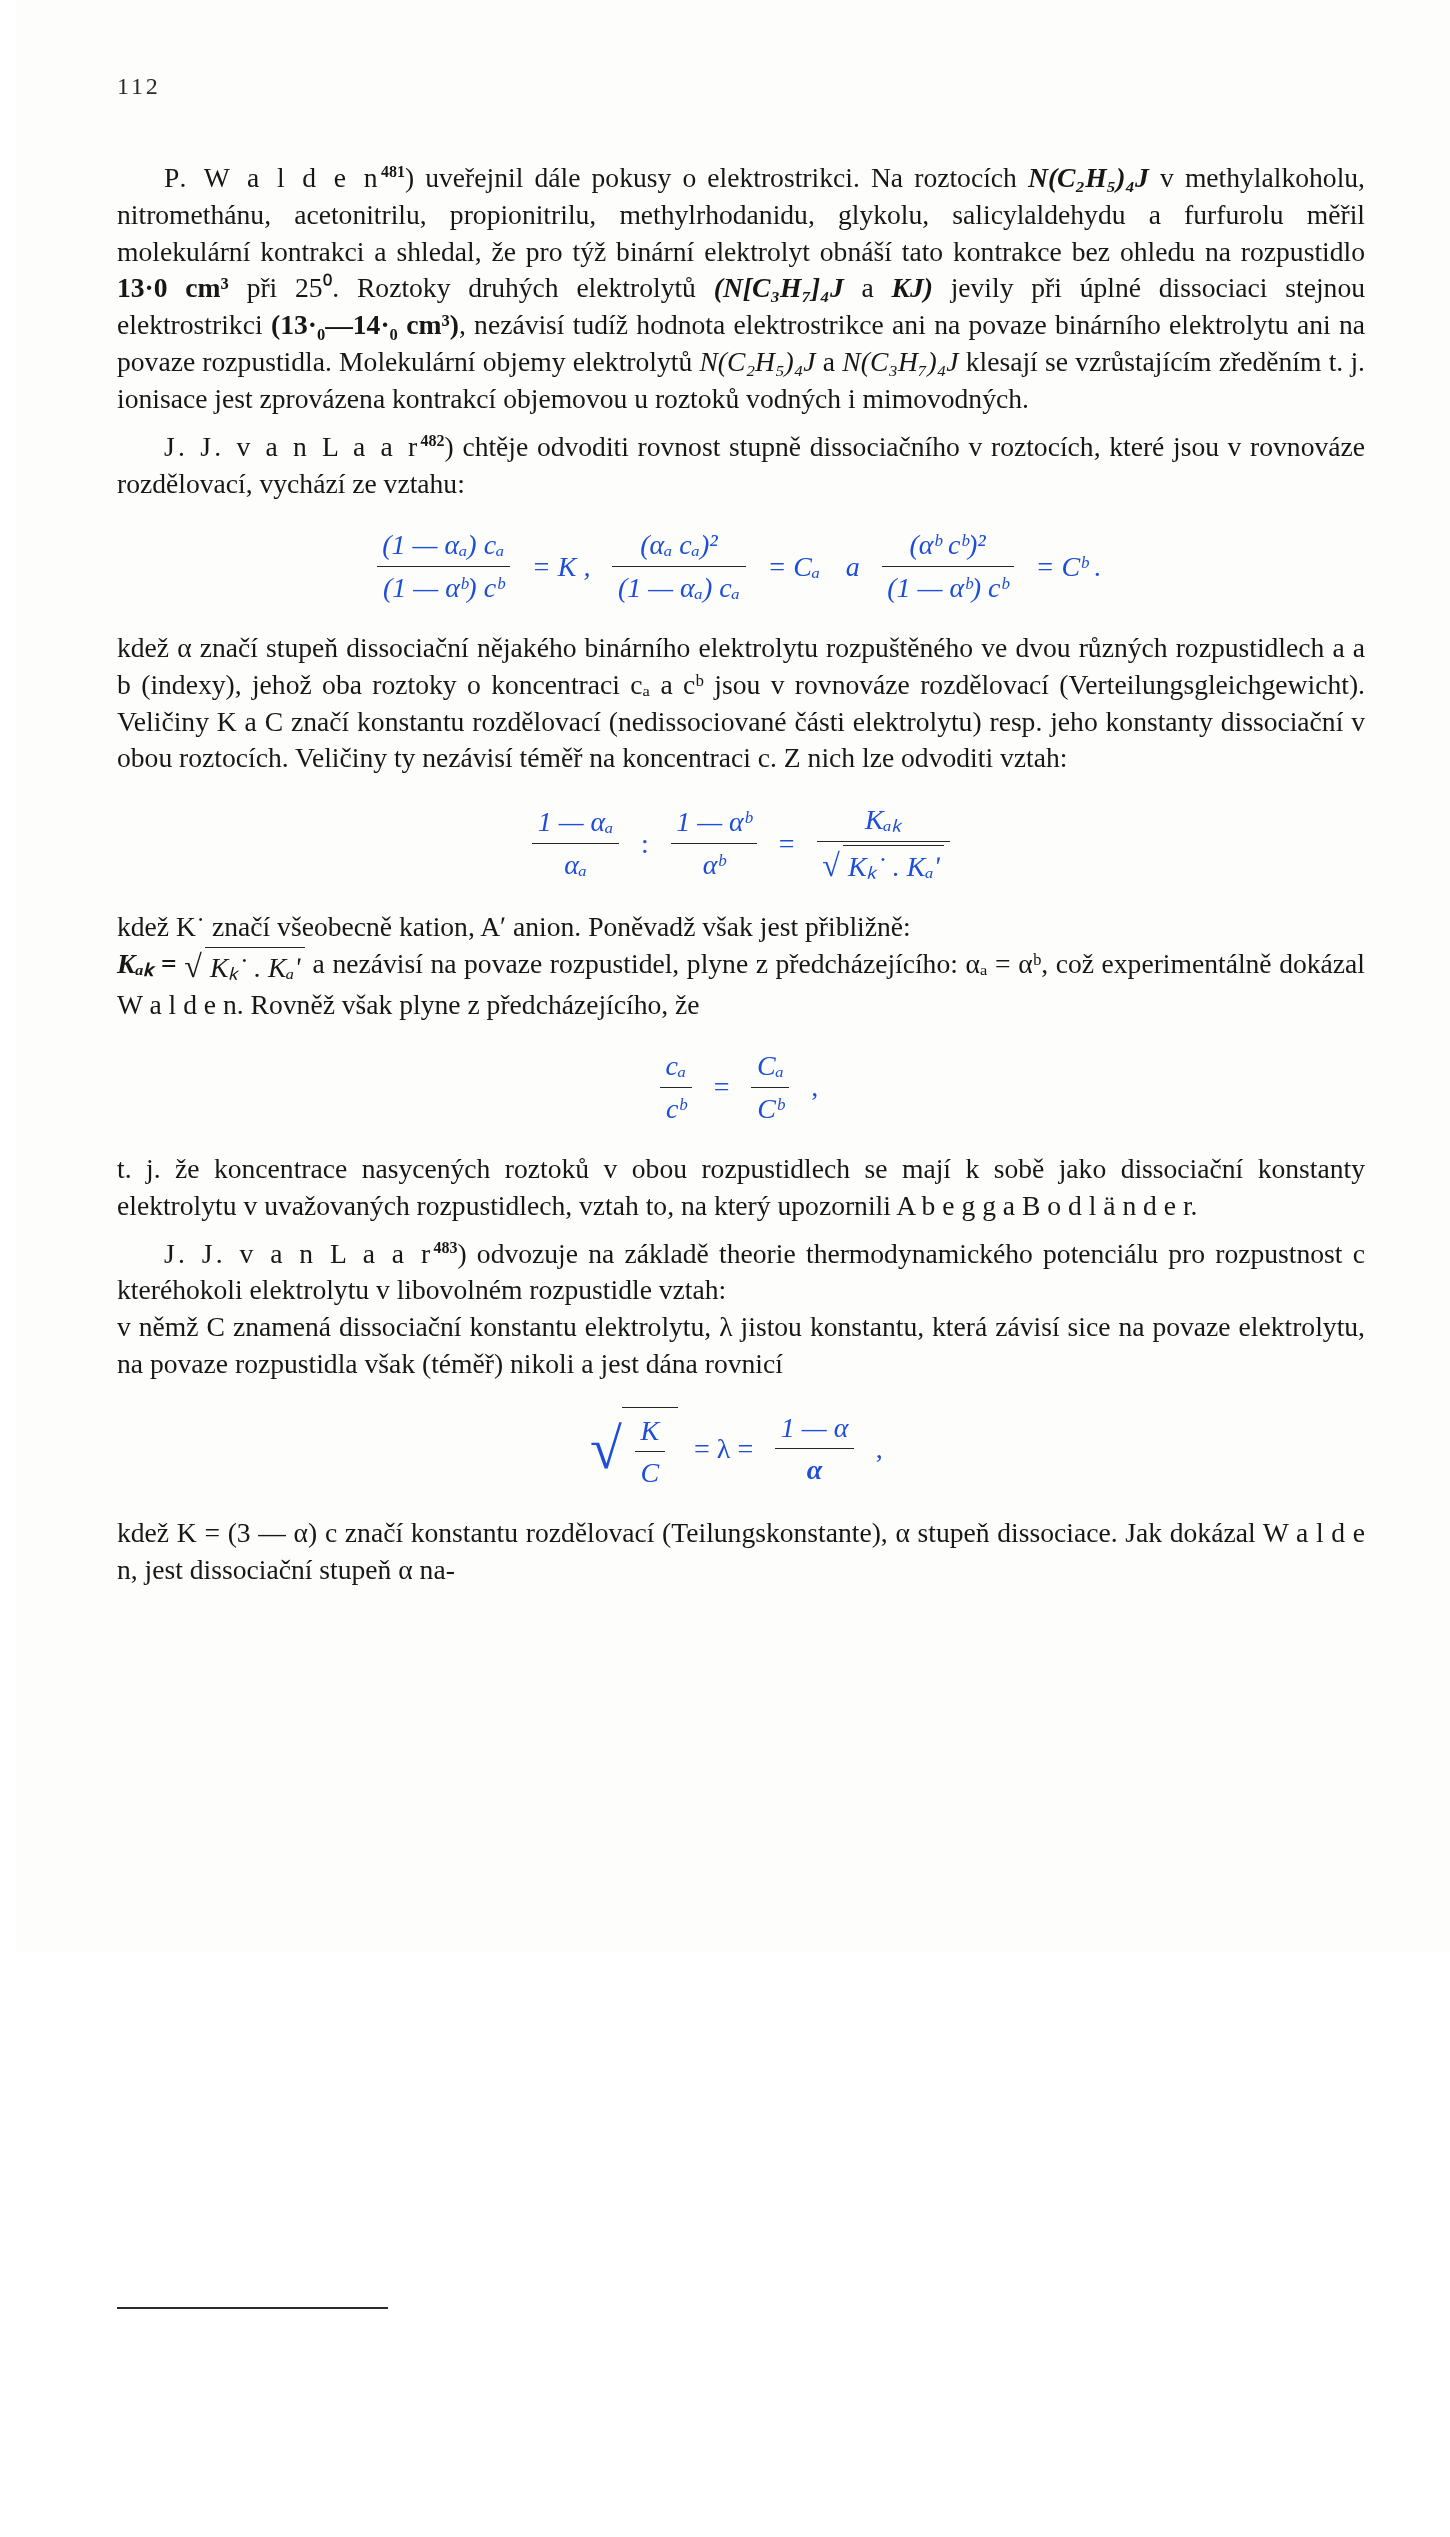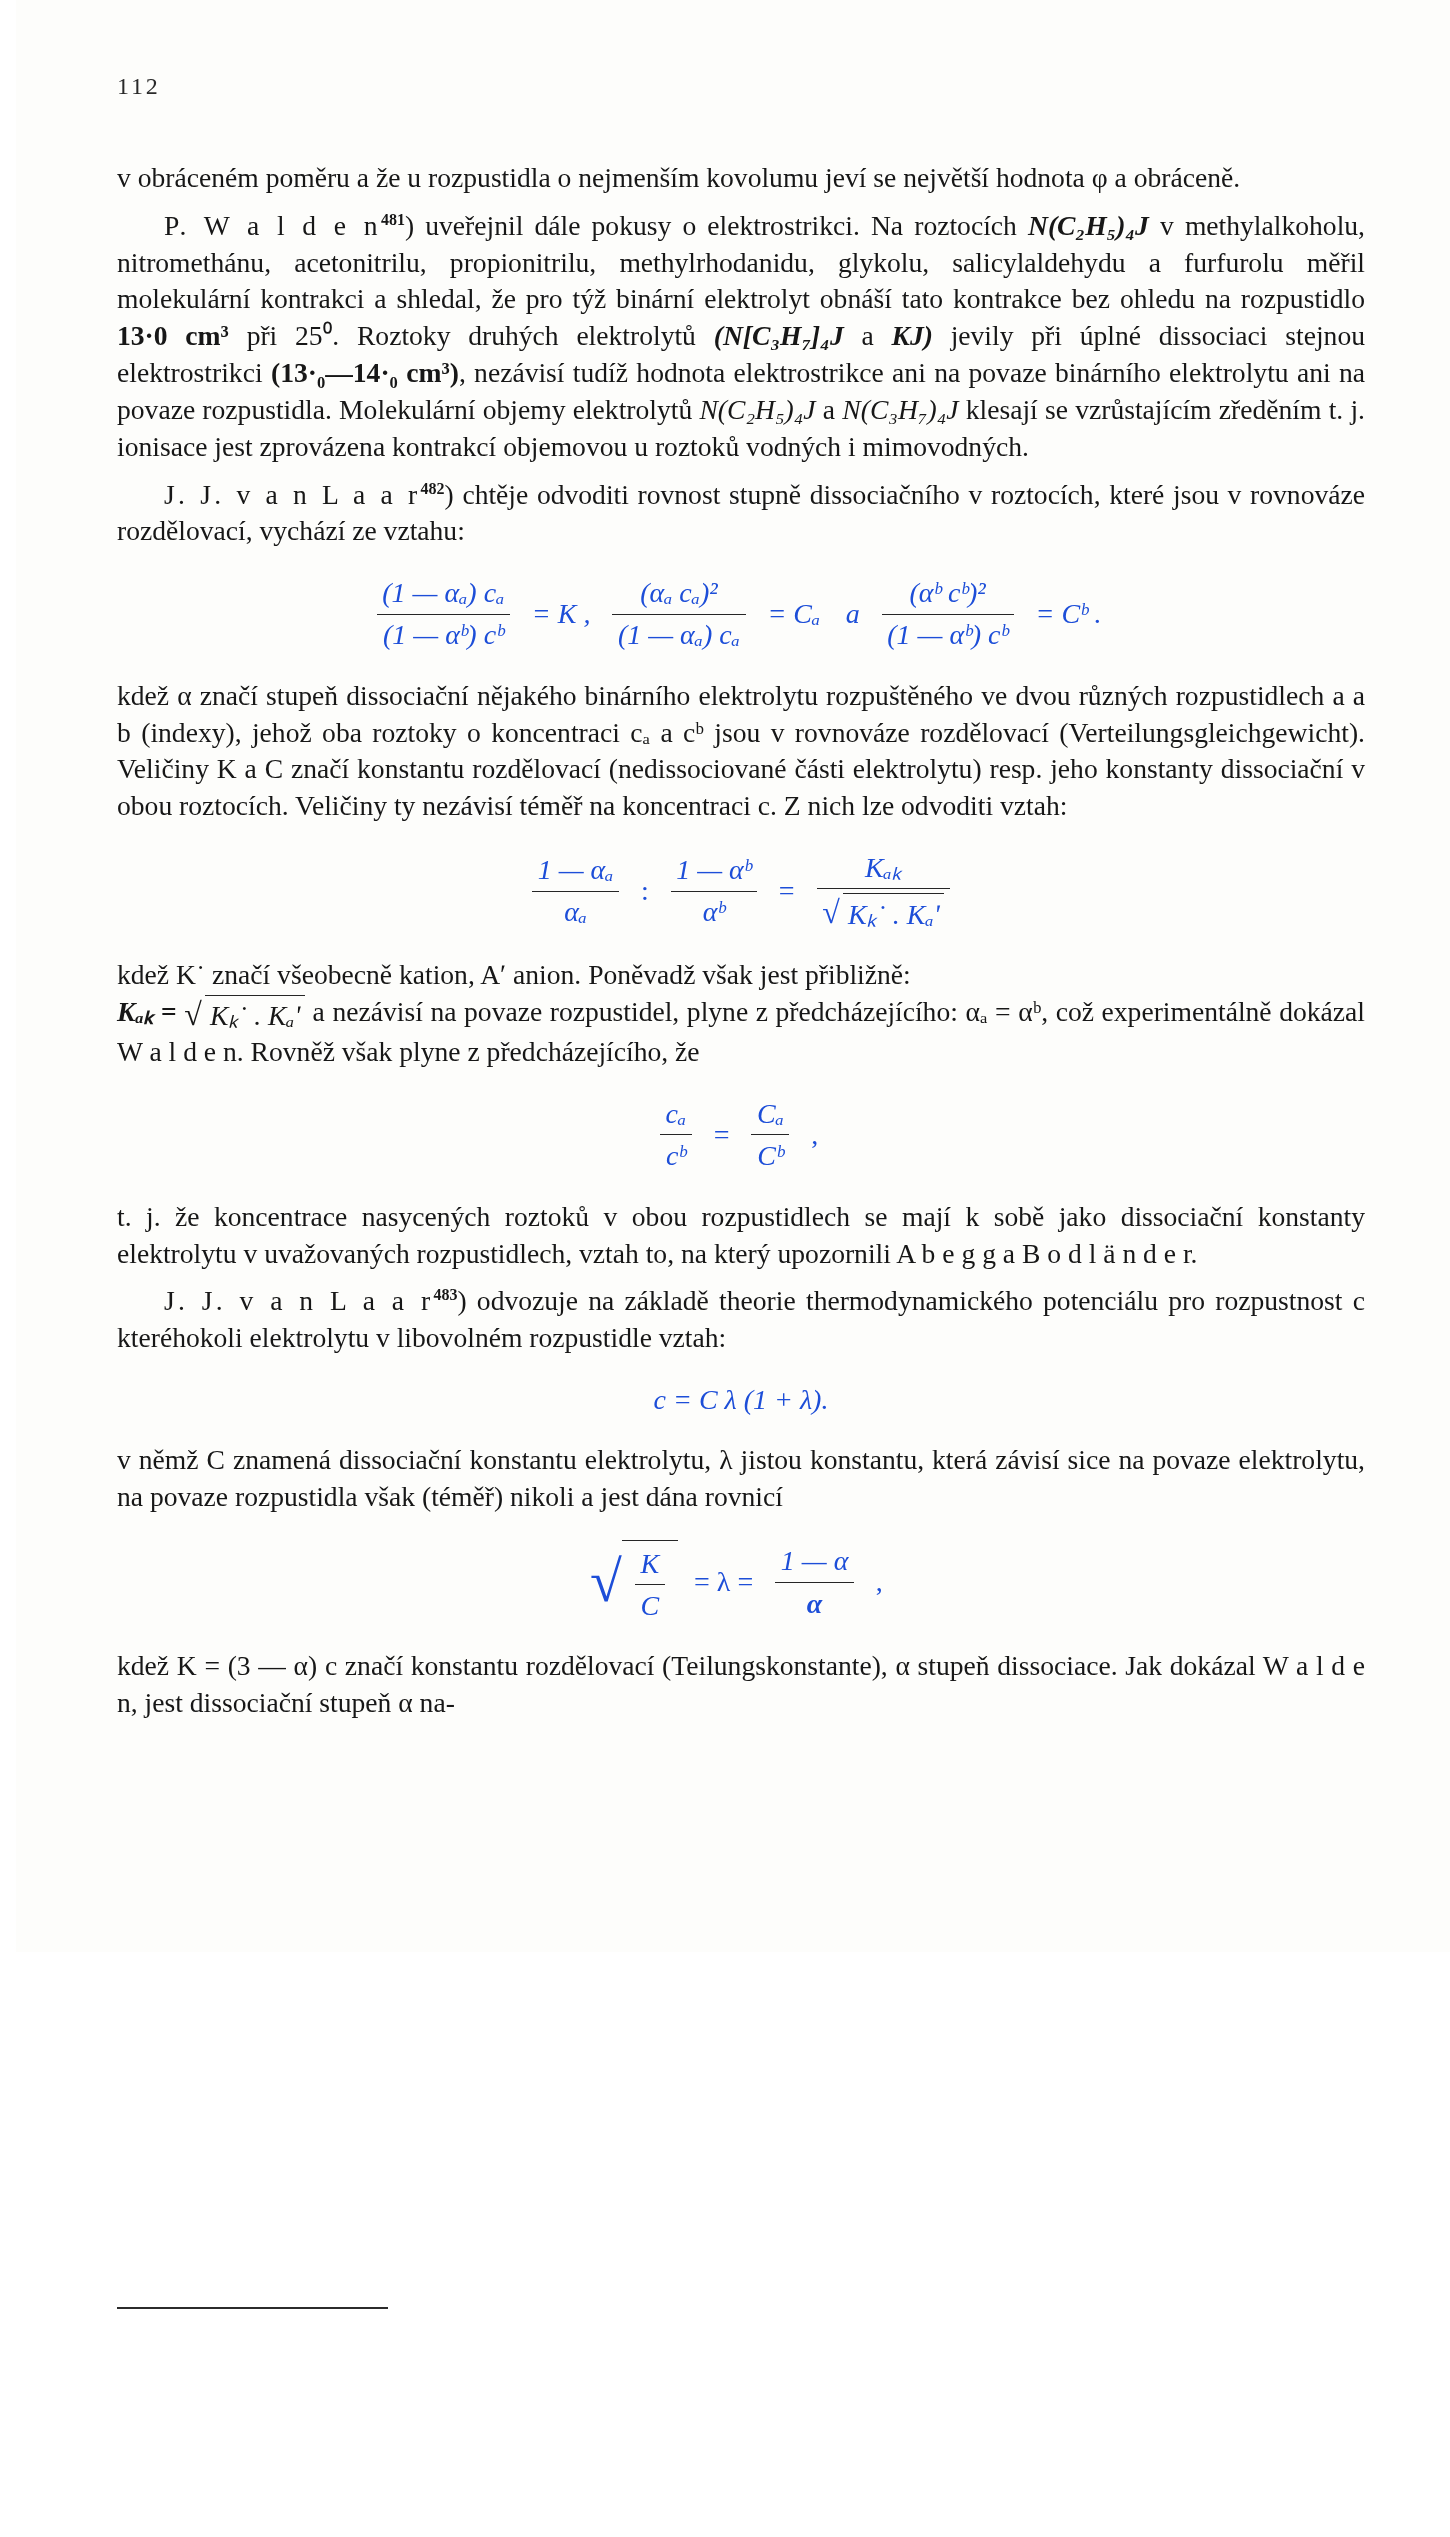--- a/index.html
+++ b/index.html
@@ -160,21 +160,20 @@
 <body>
 
 <div class="page">
 
   <div class="content">
 
     <div class="folio">112</div>
 
     <div class="body-col">
 
-      <p><span>v obráceném poměru a že u rozpustidla o nejmenším kovolumu jeví se největší hodnota φ a obráceně.</span></p>
 
       <p class="indent blk">
         <span class="spaced">P. W a l d e n</span><span class="sup">481</span><span>) uveřejnil dále pokusy o elektrostrikci. Na roztocích</span>
         <span class="b i">N(C₂H₅)₄J</span>
         <span>v methylalkoholu, nitromethánu, acetonitrilu, propionitrilu, methylrhodanidu, glykolu, salicylaldehydu a furfurolu měřil molekulární kontrakci a shledal, že pro týž binární elektrolyt obnáší tato kontrakce bez ohledu na rozpustidlo</span>
         <span class="b">13·0 cm³</span>
         <span>při 25⁰. Roztoky druhých elektrolytů</span>
         <span class="b i">(N[C₃H₇]₄J</span>
         <span>a</span>
         <span class="b i">KJ)</span>
@@ -250,23 +249,20 @@
         </span>
         <span class="op">,</span>
       </div>
 
       <p><span>t. j. že koncentrace nasycených roztoků v obou rozpustidlech se mají k sobě jako dissociační konstanty elektrolytu v uvažovaných rozpustidlech, vztah to, na který upozornili A b e g g a B o d l ä n d e r.</span></p>
 
       <p class="indent blk">
         <span class="spaced">J. J. v a n   L a a r</span><span class="sup">483</span><span>) odvozuje na základě theorie thermodynamického potenciálu pro rozpustnost c kteréhokoli elektrolytu v libovolném rozpustidle vztah:</span>
       </p>
 
-      <div class="math">
-        <span>c = C λ (1 + λ).</span>
-      </div>
 
       <p><span>v němž C znamená dissociační konstantu elektrolytu, λ jistou konstantu, která závisí sice na povaze elektrolytu, na povaze rozpustidla však (téměř) nikoli a jest dána rovnicí</span></p>
 
       <div class="math">
         <span class="bigsqrt">
           <span class="radsym">√</span><span class="radicand">
             <span class="frac">
               <span class="num">K</span>
               <span class="den">C</span>
             </span>

